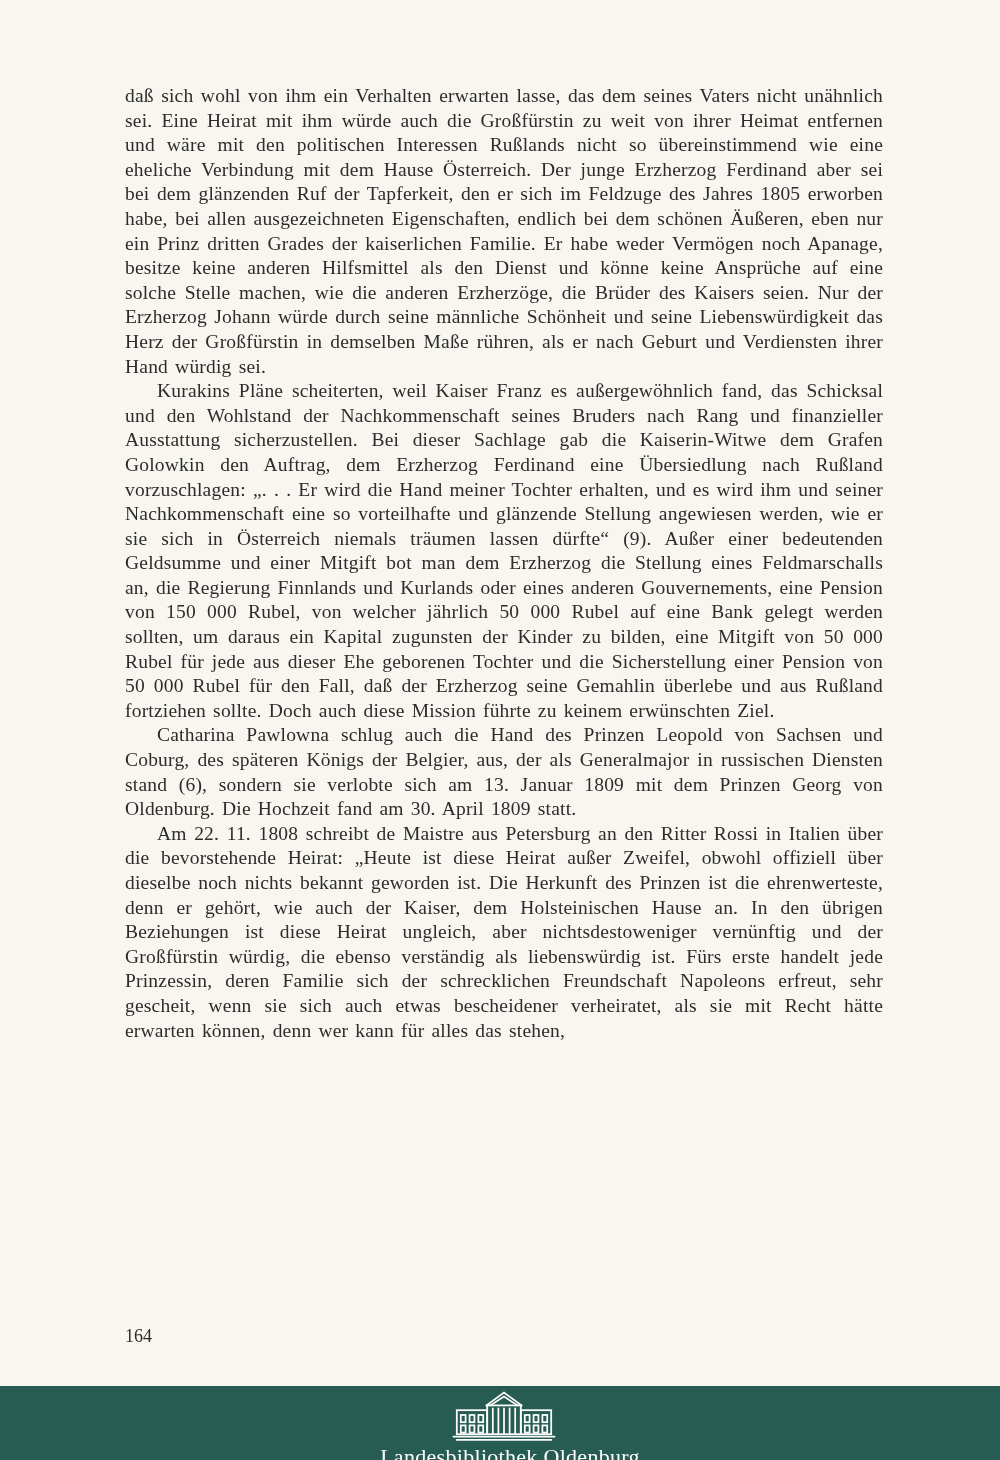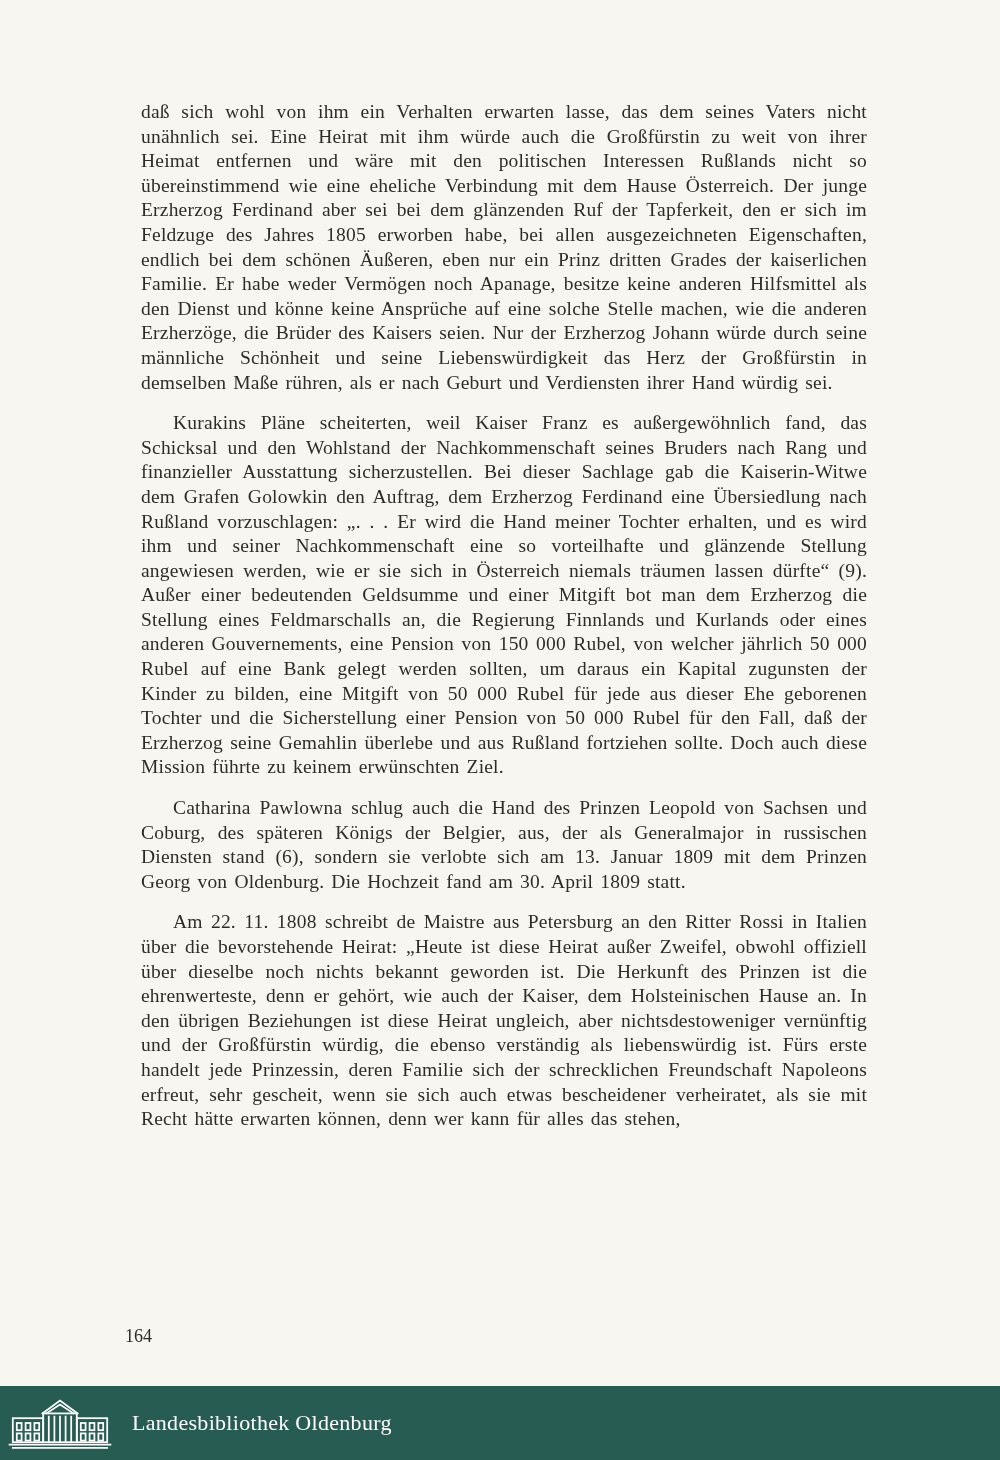--- a/index.html
+++ b/index.html
@@ -18,21 +18,21 @@
     top: 84px;
     width: 758px;
     text-align: justify;
     font-size: 19.5px;
     line-height: 24.6px;
     letter-spacing: 0.2px;
     word-spacing: 2px;
     color: #2e2c28;
     hyphens: auto;
   }
-  .para { margin: 16px; }
+  .para { margin: 0; }
   .para.indent { text-indent: 32px; }
   .page-number {
     position: absolute;
     left: 125px;
     top: 1326px;
     font-size: 18px;
     color: #2e2c28;
   }
   .footer-bar {
     position: absolute;
@@ -59,21 +59,21 @@
 
   <main class="text-block" style="color: rgb(46, 44, 40);">
     <p class="para">daß sich wohl von ihm ein Verhalten erwarten lasse, das dem seines Vaters nicht unähnlich sei. Eine Heirat mit ihm würde auch die Großfürstin zu weit von ihrer Heimat entfernen und wäre mit den politischen Interessen Rußlands nicht so übereinstimmend wie eine eheliche Verbindung mit dem Hause Österreich. Der junge Erzherzog Ferdinand aber sei bei dem glänzenden Ruf der Tapferkeit, den er sich im Feldzuge des Jahres 1805 erworben habe, bei allen ausgezeichneten Eigenschaften, endlich bei dem schönen Äußeren, eben nur ein Prinz dritten Grades der kaiserlichen Familie. Er habe weder Vermögen noch Apanage, besitze keine anderen Hilfsmittel als den Dienst und könne keine Ansprüche auf eine solche Stelle machen, wie die anderen Erzherzöge, die Brüder des Kaisers seien. Nur der Erzherzog Johann würde durch seine männliche Schönheit und seine Liebenswürdigkeit das Herz der Großfürstin in demselben Maße rühren, als er nach Geburt und Verdiensten ihrer Hand würdig sei.</p>
     <p class="para indent">Kurakins Pläne scheiterten, weil Kaiser Franz es außergewöhnlich fand, das Schicksal und den Wohlstand der Nachkommenschaft seines Bruders nach Rang und finanzieller Ausstattung sicherzustellen. Bei dieser Sachlage gab die Kaiserin-Witwe dem Grafen Golowkin den Auftrag, dem Erzherzog Ferdinand eine Übersiedlung nach Rußland vorzuschlagen: „. . . Er wird die Hand meiner Tochter erhalten, und es wird ihm und seiner Nachkommenschaft eine so vorteilhafte und glänzende Stellung angewiesen werden, wie er sie sich in Österreich niemals träumen lassen dürfte“ (9). Außer einer bedeutenden Geldsumme und einer Mitgift bot man dem Erzherzog die Stellung eines Feldmarschalls an, die Regierung Finnlands und Kurlands oder eines anderen Gouvernements, eine Pension von 150&nbsp;000 Rubel, von welcher jährlich 50&nbsp;000 Rubel auf eine Bank gelegt werden sollten, um daraus ein Kapital zugunsten der Kinder zu bilden, eine Mitgift von 50&nbsp;000 Rubel für jede aus dieser Ehe geborenen Tochter und die Sicherstellung einer Pension von 50&nbsp;000 Rubel für den Fall, daß der Erzherzog seine Gemahlin überlebe und aus Rußland fortziehen sollte. Doch auch diese Mission führte zu keinem erwünschten Ziel.</p>
     <p class="para indent">Catharina Pawlowna schlug auch die Hand des Prinzen Leopold von Sachsen und Coburg, des späteren Königs der Belgier, aus, der als Generalmajor in russischen Diensten stand (6), sondern sie verlobte sich am 13. Januar 1809 mit dem Prinzen Georg von Oldenburg. Die Hochzeit fand am 30. April 1809 statt.</p>
     <p class="para indent">Am 22. 11. 1808 schreibt de Maistre aus Petersburg an den Ritter Rossi in Italien über die bevorstehende Heirat: „Heute ist diese Heirat außer Zweifel, obwohl offiziell über dieselbe noch nichts bekannt geworden ist. Die Herkunft des Prinzen ist die ehrenwerteste, denn er gehört, wie auch der Kaiser, dem Holsteinischen Hause an. In den übrigen Beziehungen ist diese Heirat ungleich, aber nichtsdestoweniger vernünftig und der Großfürstin würdig, die ebenso verständig als liebenswürdig ist. Fürs erste handelt jede Prinzessin, deren Familie sich der schrecklichen Freundschaft Napoleons erfreut, sehr gescheit, wenn sie sich auch etwas bescheidener verheiratet, als sie mit Recht hätte erwarten können, denn wer kann für alles das stehen,</p>
   </main>
 
   <div class="page-number">164</div>
 
-  <footer class="footer-bar" style="background: rgb(38, 92, 82);">
+  <footer class="footer-bar" style="background: rgb(38, 92, 82); flex-direction: column;">
     <span class="logo">
       <svg viewBox="0 0 130 72" width="104" height="58" aria-hidden="true">
         <g fill="none" stroke="#ffffff" stroke-width="2.2" stroke-linecap="square">
 
           <polyline points="43,24 65,8 87,24"></polyline>
           <polyline points="48,24 65,13 82,24"></polyline>
 
           <rect x="44" y="24" width="42" height="36"></rect>
           <line x1="51" y1="28" x2="51" y2="60"></line>
           <line x1="58" y1="28" x2="58" y2="60"></line>

